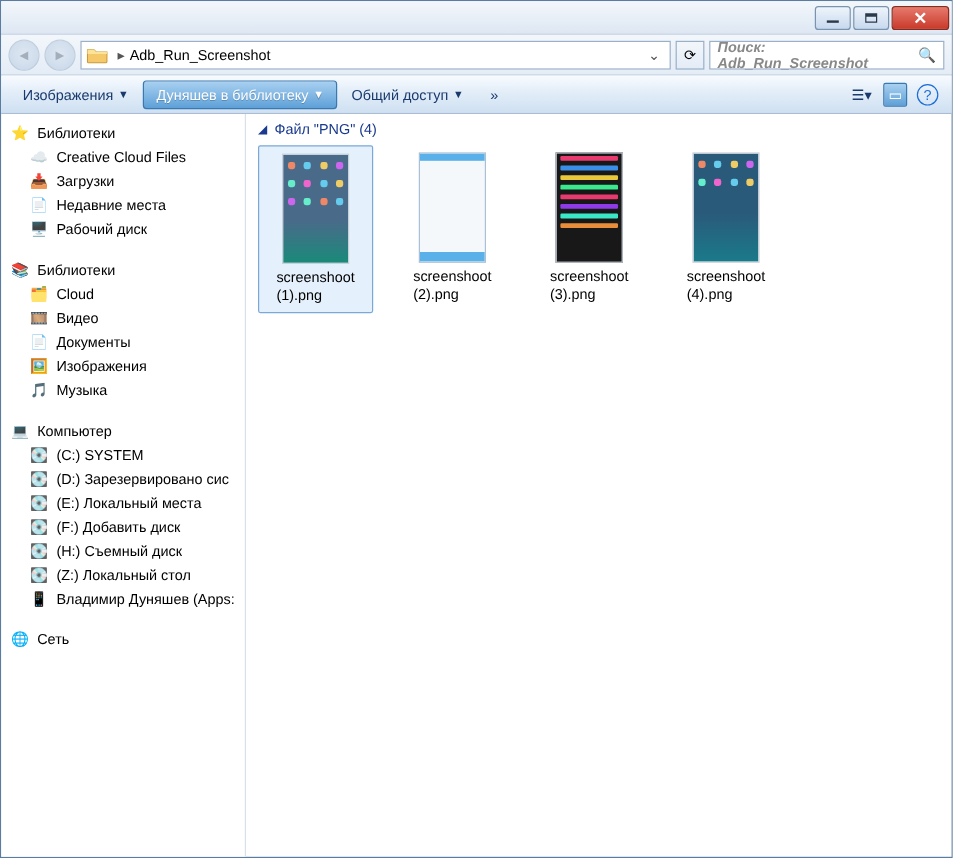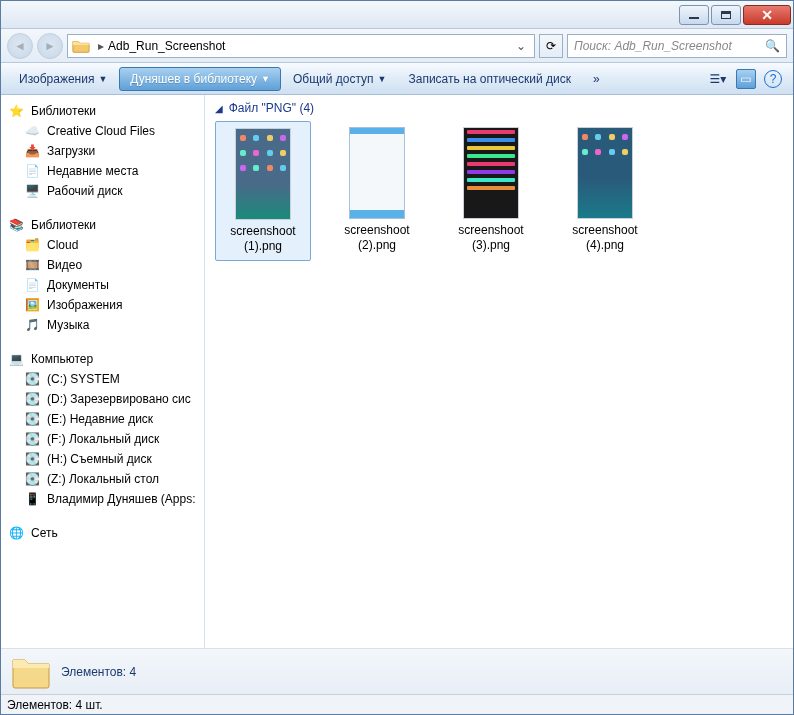--- a/index.html
+++ b/index.html
@@ -16,21 +16,21 @@
 .winbtn .x { font-size: 14px; line-height: 1; }
 
 .navbar { height: 34px; background: linear-gradient(#f3f7fb,#e4ecf6); display: flex; align-items: center; padding: 0 6px; border-bottom: 1px solid #b8c8dc; gap: 4px; }
 .navbtn { width: 26px; height: 26px; border-radius: 50%; background: radial-gradient(#d4e0ee,#aec4dc); border: 1px solid #9ab0c8; display: flex; align-items: center; justify-content: center; color: #6a7a8c; cursor: pointer; }
 .navbtn.disabled { opacity: 0.55; cursor: default; }
 .addr { flex: 1; height: 24px; background: #fff; border: 1px solid #9ab0c8; display: flex; align-items: center; padding: 0 4px; }
 .addr .foldericon { width: 18px; height: 16px; margin-right: 4px; }
 .addr .sep { color: #555; margin: 0 4px; }
 .addr .dd { margin-left: auto; color: #555; padding: 0 4px; cursor: pointer; }
 .refresh { width: 24px; height: 24px; border: 1px solid #9ab0c8; background: linear-gradient(#f3f7fb,#e4ecf6); display: flex; align-items: center; justify-content: center; cursor: pointer; }
-.search { width: 220px; height: 24px; background: #fff; border: 1px solid #9ab0c8; display: flex; align-items: center; padding: 0 6px; color: #888; font-style: italic; }
+.search { width: 196px; height: 24px; background: #fff; border: 1px solid #9ab0c8; display: flex; align-items: center; padding: 0 6px; color: #888; font-style: italic; font-weight: bold; }
 .search .mag { margin-left: auto; color: #555; font-style: normal; cursor: pointer; }
 
 .toolbar { height: 32px; background: linear-gradient(#f8fbff,#e2edf8 45%,#cfe0f2); display: flex; align-items: center; padding: 0 8px; border-bottom: 1px solid #a8bed6; gap: 2px; color: #1a3a6e; }
 .tbtn { padding: 4px 10px; border-radius: 3px; cursor: pointer; display: flex; align-items: center; gap: 4px; }
 .tbtn.primary { background: linear-gradient(#a8d0f0,#5ea0d8); border: 1px solid #3a78b0; color: #fff; text-shadow: 0 1px 0 rgba(0,0,0,0.2); }
 .tbtn .dd { font-size: 9px; }
 .tspacer { flex: 1; }
 .ticon { width: 20px; height: 20px; display: flex; align-items: center; justify-content: center; cursor: pointer; margin: 0 3px; }
 
 .body { flex: 1; display: flex; overflow: hidden; }
@@ -49,21 +49,21 @@
 .file.selected { border: 1px solid #7aa8d8; background: #e4f0fb; }
 .thumb { width: 56px; height: 92px; border: 1px solid #c8d0da; background: #eee; display:flex; flex-direction:column; overflow:hidden; }
 .thumb.t1 { background: linear-gradient(#4a6a8a 60%, #1a8a7a); }
 .thumb.t2 { background: #f5f8fb; border:1px solid #a8c0d8; }
 .thumb.t3 { background: #181818; }
 .thumb.t4 { background: linear-gradient(#2a5a7a 55%, #1a7a8a); }
 .t1row, .t4row { height:12px; display:flex; justify-content:space-around; align-items:center; margin-top:3px;}
 .dot { width:6px; height:6px; border-radius:2px; }
 .t2 .bar { height:8px; background:#5ab0e8; margin-top:auto; }
 .t3 .line { height:4px; margin:2px 3px; border-radius:1px; }
-.fname { text-align: center; margin-top: 4px; line-height: 1.25; }
+.fname { text-align: left; margin-top: 4px; line-height: 1.25; }
 
 .detailsbar { height: 46px; border-top: 1px solid #d8e0ea; background: linear-gradient(#f3f7fb,#e8eef6); display: flex; align-items: center; padding: 4px 10px; gap: 10px; }
 .detailsbar .bigfolder { width: 40px; height: 36px; }
 .detailsbar .dtext { color: #1a3a6e; }
 
 .statusbar { height: 20px; border-top: 1px solid #c8d0da; background: #f0f4f9; display: flex; align-items: center; padding: 0 6px; font-size: 11px; }
 </style>
 </head>
 <body>
 
@@ -107,23 +107,20 @@
       </div>
     <div class="tbtn primary">
         <span>Дуняшев в библиотеку</span>
         <span class="dd">▼</span>
       </div>
     <div class="tbtn">
         <span>Общий доступ</span>
         <span class="dd">▼</span>
       </div>
     <div class="tbtn">
-        <span>Записать на оптический диск</span>
-      </div>
-    <div class="tbtn">
         <span>»</span>
       </div>
     <div class="tspacer"></div>
     <div class="ticon">☰▾</div>
     <div class="ticon" style="border:1px solid #3a78b0;border-radius:2px;background:linear-gradient(#a8d0f0,#5ea0d8);color:#fff;">▭</div>
     <div class="ticon" style="color:#1a6ed8;border:1px solid #1a6ed8;border-radius:50%;width:18px;height:18px;">?</div>
   </div>
 
   <div class="body">
 
@@ -186,25 +183,25 @@
         <div class="item">
             <span class="iicon">💽</span>
             <span>(C:) SYSTEM</span>
           </div>
         <div class="item">
             <span class="iicon">💽</span>
             <span>(D:) Зарезервировано сис</span>
           </div>
         <div class="item">
             <span class="iicon">💽</span>
-            <span>(E:) Недавние диск</span>
-          </div>
-        <div class="item">
-            <span class="iicon">💽</span>
-            <span>(F:) Локальный диск</span>
+            <span>(E:) Локальный места</span>
+          </div>
+        <div class="item">
+            <span class="iicon">💽</span>
+            <span>(F:) Добавить диск</span>
           </div>
         <div class="item">
             <span class="iicon">💽</span>
             <span>(H:) Съемный диск</span>
           </div>
         <div class="item">
             <span class="iicon">💽</span>
             <span>(Z:) Локальный стол</span>
           </div>
         <div class="item">
@@ -285,24 +282,14 @@
                 <span class="dot" style="background:#6ce"></span>
                 <span class="dot" style="background:#ec6"></span>
               </div>
             </div>
                <div class="fname">screenshoot <br>(4).png</div>
           </div>
         </div>
     </div>
   </div>
 
-  <div class="detailsbar">
-    <svg class="bigfolder" viewBox="0 0 40 36">
-        <path fill="#f5d88a" stroke="#c89a3a" d="M2 6h12l4 4h20v22a2 2 0 0 1-2 2H4a2 2 0 0 1-2-2z"></path>
-        <path fill="#fceab0" d="M2 6h12l4 4h20v4H2z"></path>
-      </svg>
-    <div class="dtext">Элементов: 4</div>
-  </div>
-
-  <div class="statusbar">
-    <span>Элементов: 4 шт.</span>
-  </div>
+
 </div>
 
 </body></html>

